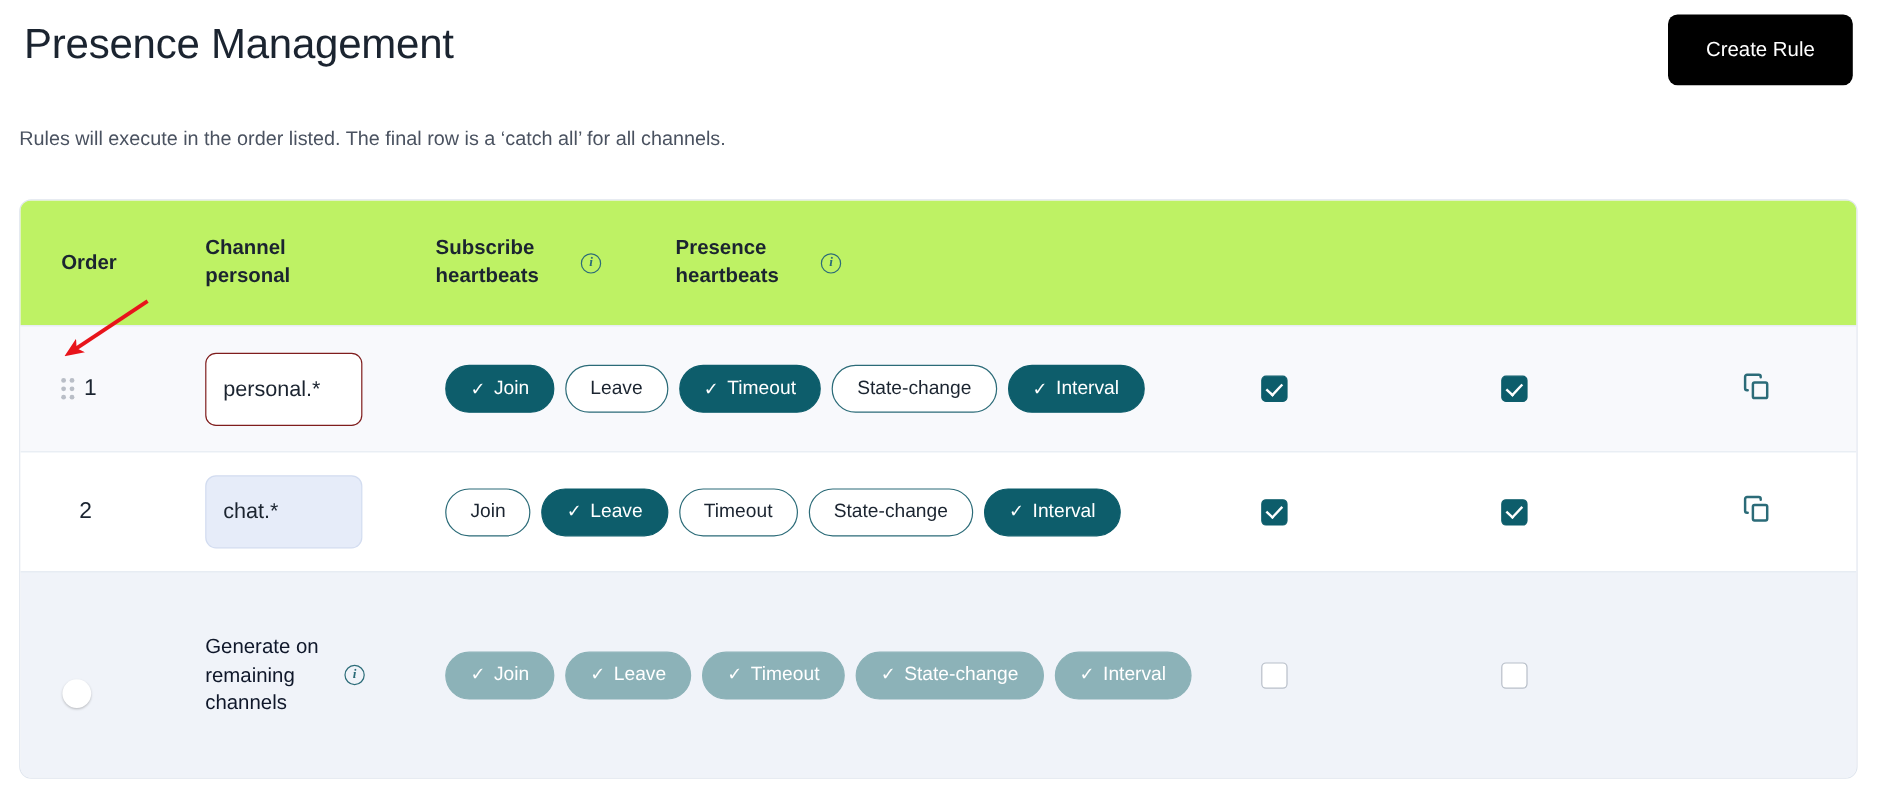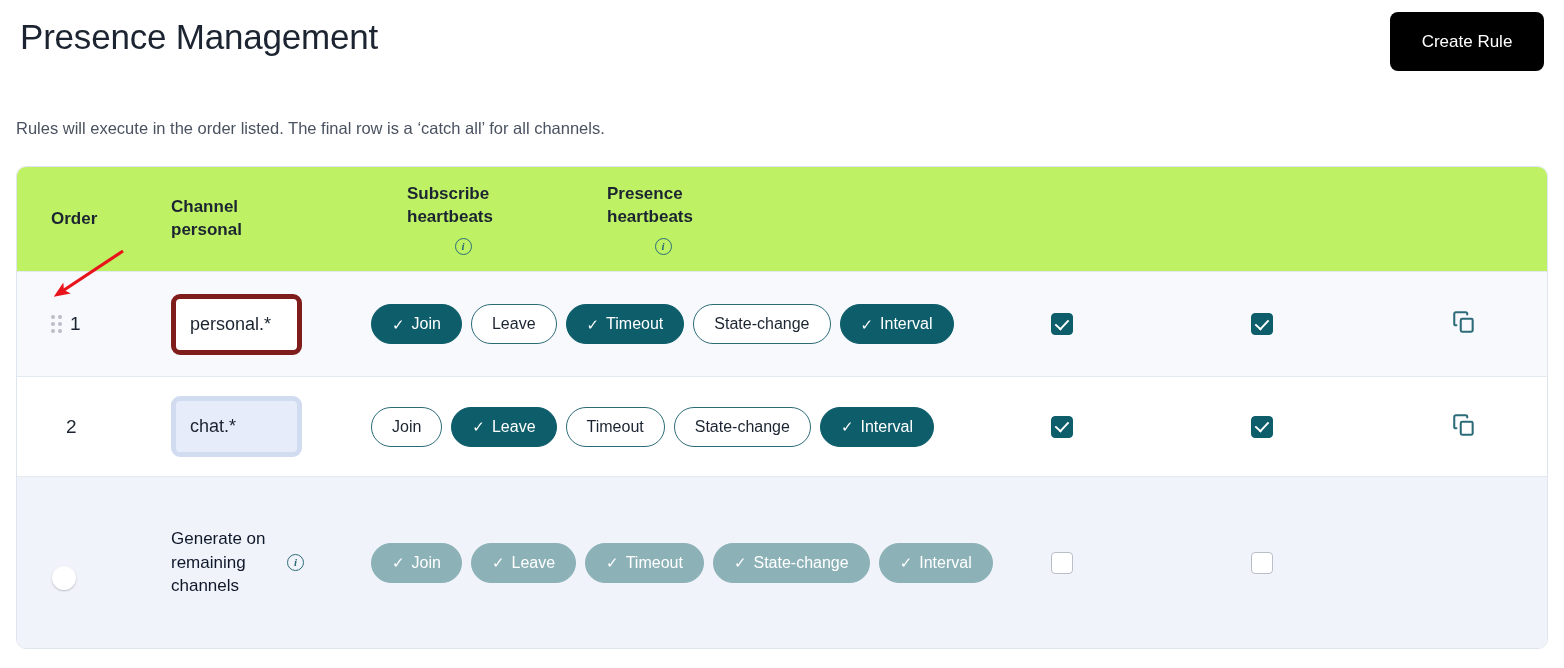--- a/index.html
+++ b/index.html
@@ -47,21 +47,21 @@
     color: #ffffff;
     font-family: "Liberation Sans", sans-serif;
     font-size: 17px;
     font-weight: 400;
     cursor: pointer;
   }
 
   .subtitle {
     position: absolute;
     left: 16px;
-    top: 119px;
+    top: 107px;
     font-size: 16.5px;
     color: #4a5260;
     white-space: nowrap;
   }
 
   
   .rules-table {
     position: absolute;
     left: 16px;
     top: 166px;
@@ -95,21 +95,21 @@
   .c-sub     { width: 200px; flex: 0 0 200px; padding-left: 0px; }
   .c-pres    { width: 200px; flex: 0 0 200px; padding-left: 0px; }
   .c-actions { width: 96px; flex: 0 0 96px; }
 
   .th {
     font-size: 17px;
     font-weight: 700;
     color: #1b2430;
     line-height: 1.35;
   }
-  .th-wrap { display: flex; align-items: center; gap: 9px; flex-direction: column; }
+  .th-wrap { display: flex; align-items: center; gap: 9px; }
   .th-text { max-width: 112px; }
 
   
   .info-icon {
     display: inline-flex;
     align-items: center;
     justify-content: center;
     width: 17px;
     height: 17px;
     flex: 0 0 17px;
@@ -157,21 +157,21 @@
     width: 24px; height: 24px;
     border-radius: 50%;
     background: #ffffff;
     box-shadow: 0 1px 2px rgba(0,0,0,.22);
   }
 
   
   .pattern-input {
     width: 131px;
     height: 61px;
-    border: 5px solid #7f1d1d;
+    border: 1px solid #7f1d1d;
     border-radius: 9px;
     background: #ffffff;
     font-family: "Liberation Sans", sans-serif;
     font-size: 18px;
     color: #1b2430;
     padding: 0 14px;
     outline: none;
   }
   .pattern-input.focused {
     background: #e6ecf9;

